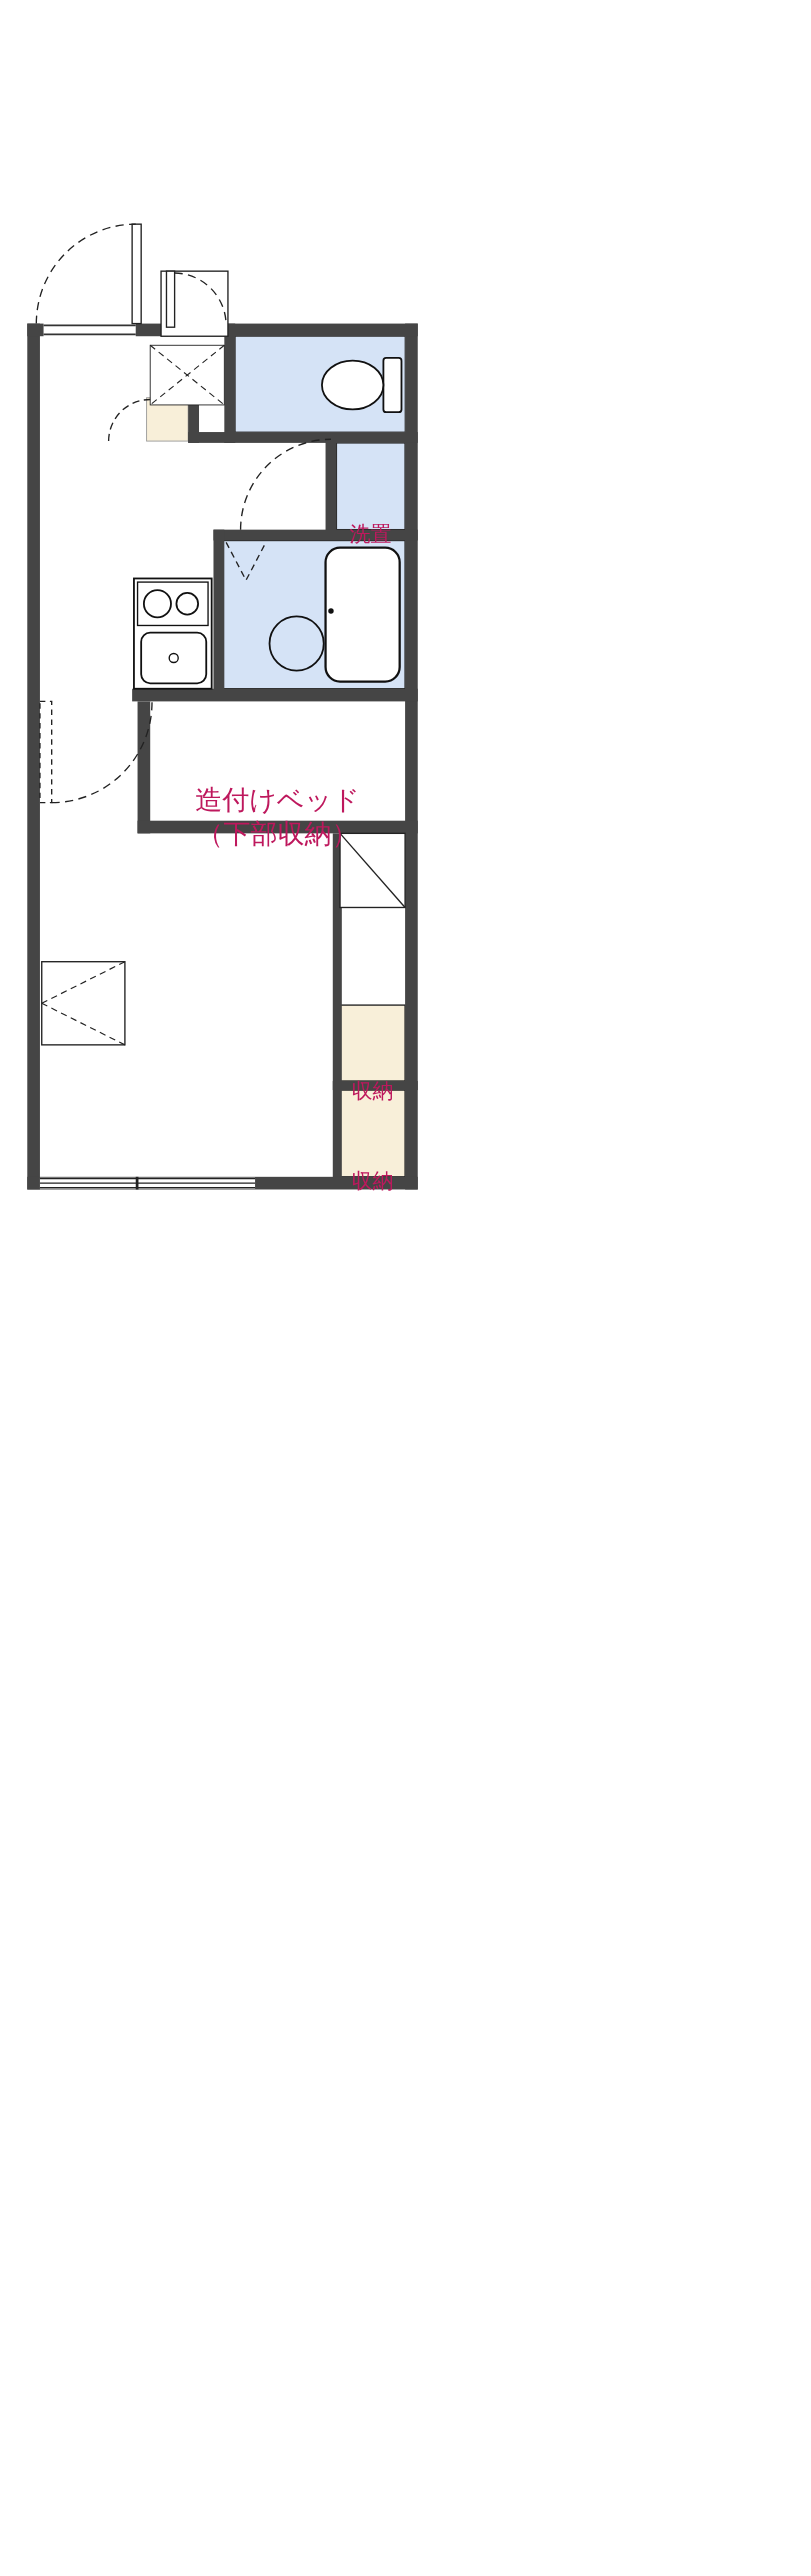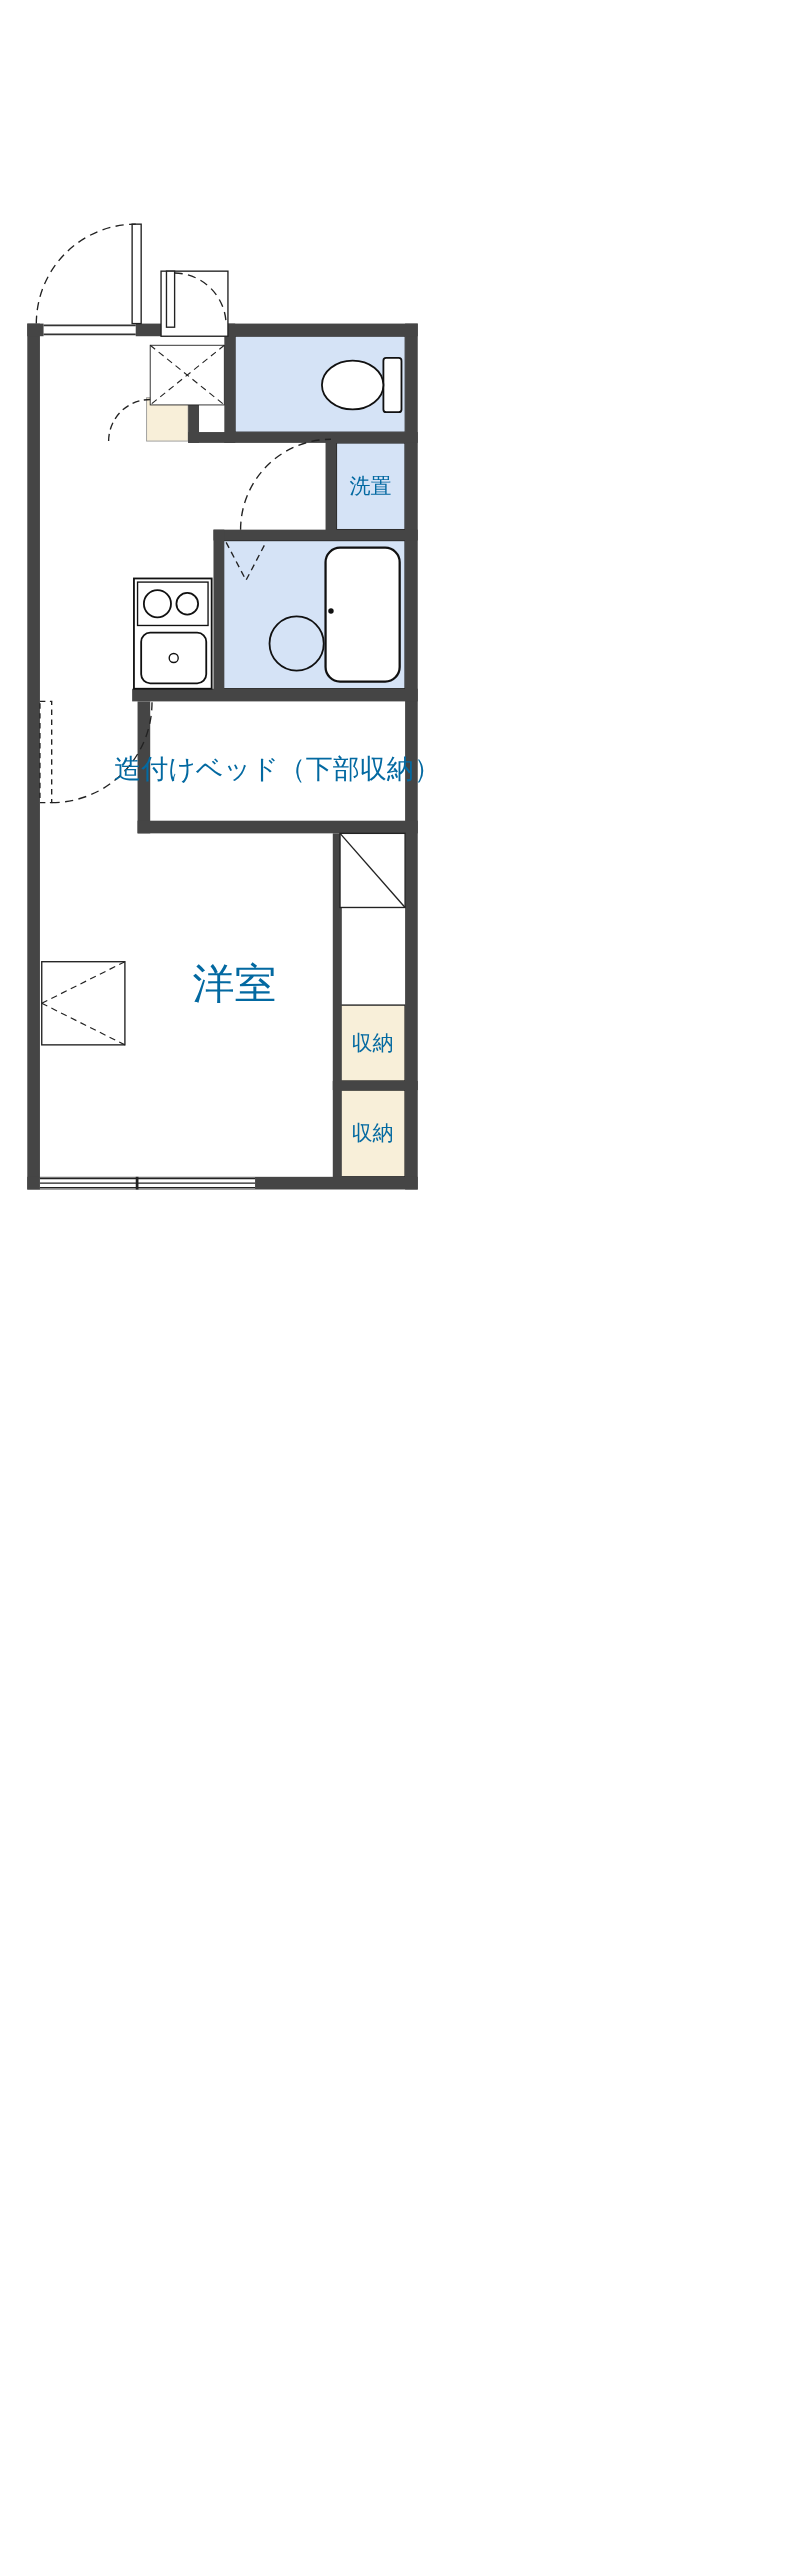--- a/index.html
+++ b/index.html
@@ -12,25 +12,26 @@
     font-family: "Liberation Sans", "DejaVu Sans", sans-serif;
     overflow: hidden;
   }
   #canvas > svg { position: absolute; left: 0; top: 0; }
   .plan-label {
     position: absolute;
     display: flex;
     align-items: center;
     justify-content: center;
     text-align: left;
-    color: #0369a1;
+    color: #be185d;
     line-height: 1.25;
     white-space: nowrap;
+    margin-top: 48px;
   }
-  .plan-label.column { flex-direction: row; }
+  .plan-label.column { flex-direction: column; }
   .lbl-laundry   { left: 336px; top: 443px; width: 69px;  height: 87px; font-size: 21px; }
   .lbl-bed       { left: 150px; top: 723px; width: 255px; height: 94px; font-size: 27px; }
   .lbl-room-name { left: 90px; top: 960px; width: 289px; height: 49px; font-size: 42px; }
   .lbl-room-size { left: 90px; top: 1012px; width: 289px; height: 40px; font-size: 30px; }
   .lbl-storage-1 { left: 340px; top: 1005px; width: 65px; height: 76px; font-size: 21px; }
   .lbl-storage-2 { left: 340px; top: 1090px; width: 65px; height: 87px; font-size: 21px; }
 </style>
 </head>
 <body>
 
@@ -133,19 +134,18 @@
 
   </svg>
 
   <div class="plan-label lbl-laundry">洗置</div>
 
   <div class="plan-label column lbl-bed">
     <span>造付けベッド</span>
     <span>（下部収納）</span>
   </div>
 
-  <div class="plan-label lbl-room-name">洋室</div>
 
   <div class="plan-label lbl-storage-1">収納</div>
   <div class="plan-label lbl-storage-2">収納</div>
 
 </div>
 
 
 </body></html>

